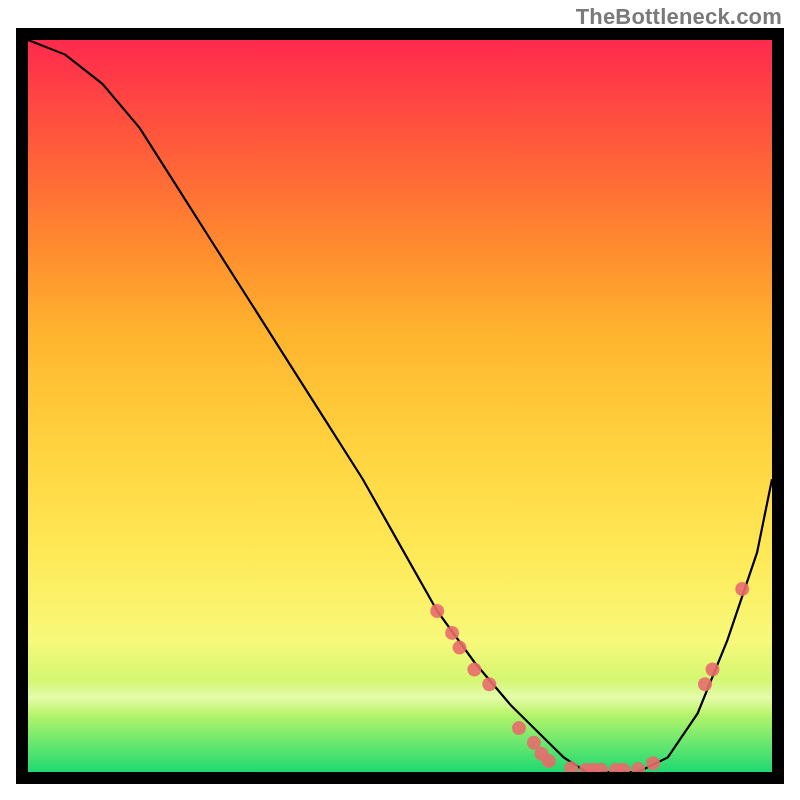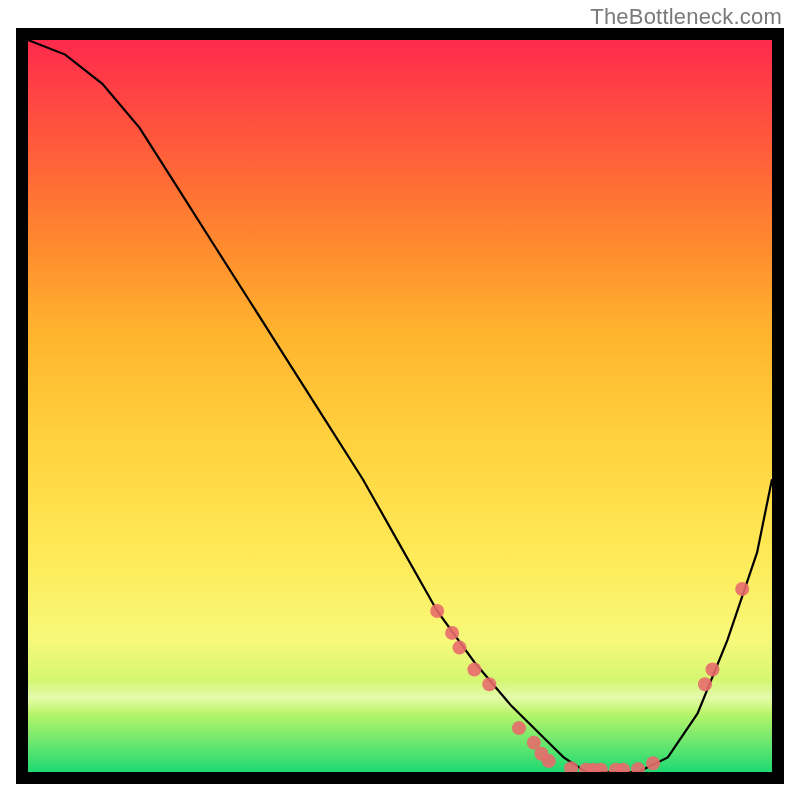--- a/index.html
+++ b/index.html
@@ -13,21 +13,21 @@
     width: 800px;
     height: 800px;
     background: #fff;
   }
   .attribution {
     position: absolute;
     top: 4px;
     right: 18px;
     color: #7a7a7a;
     font-size: 22px;
-    font-weight: 400;
+    font-weight: 700;
     letter-spacing: 0.2px;
   }
   .plot-wrap {
     position: absolute;
     left: 16px;
     top: 28px;
     width: 768px;
     height: 756px;
   }
   .gradient {

